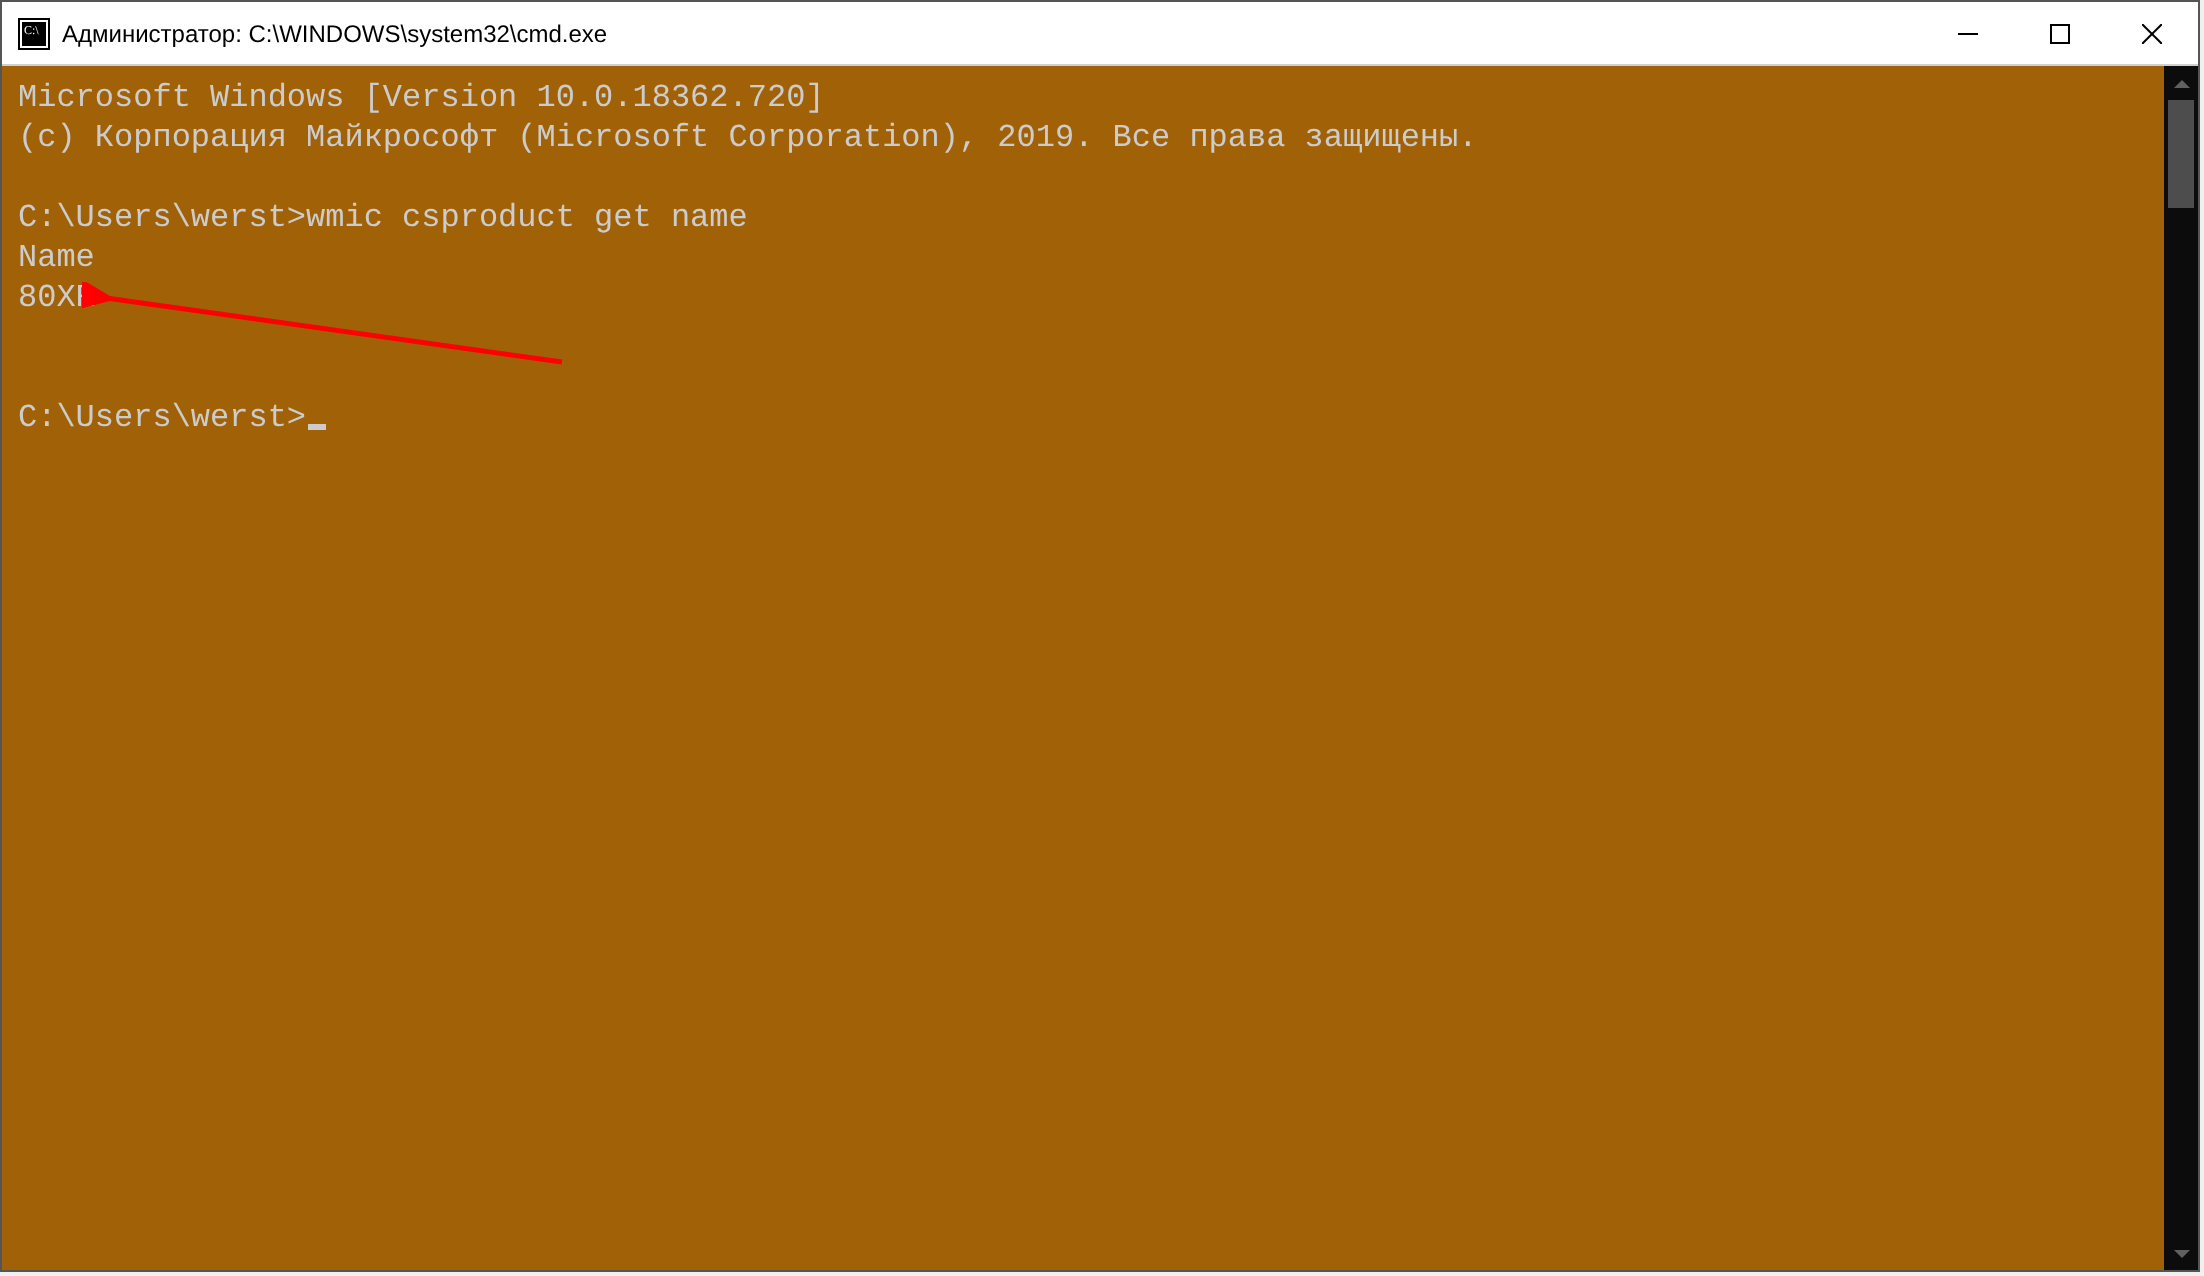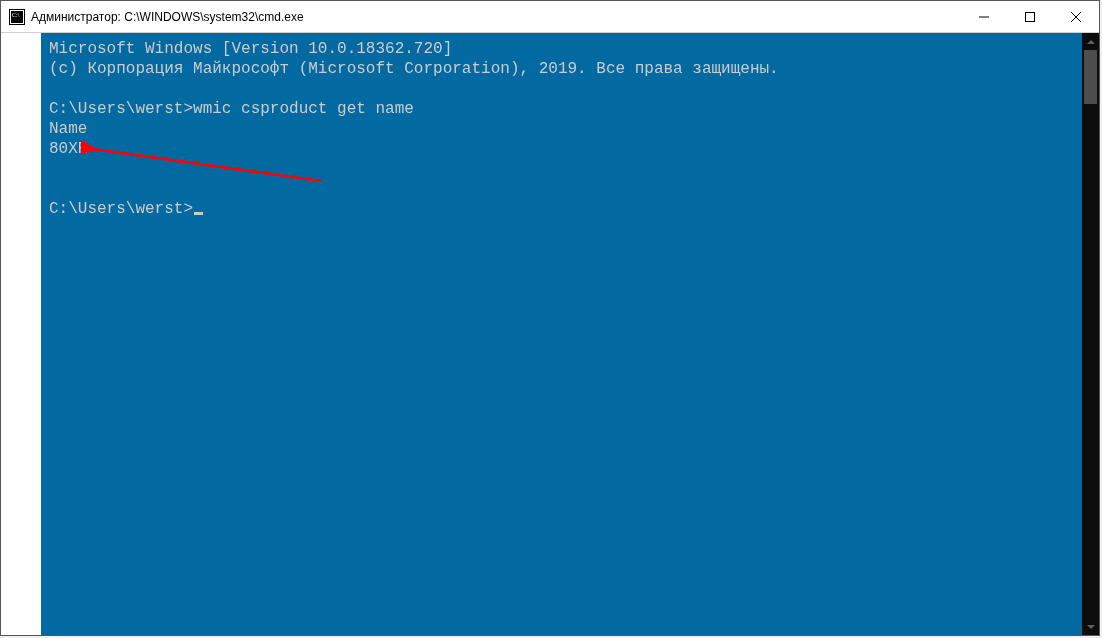--- a/index.html
+++ b/index.html
@@ -47,24 +47,23 @@
     width: 46px;
     height: 32px;
     display: flex;
     align-items: center;
     justify-content: center;
     color: #000;
   }
   .win-btn svg { display: block; }
   .client {
     flex: 1;
-    background: #0369a1;
+    background: #a16207;
     position: relative;
     overflow: hidden;
-    margin-left: 40px;
   }
   .terminal {
     position: absolute;
     left: 0;
     top: 0;
     right: 18px;
     bottom: 0;
     padding: 6px 8px;
     font-family: Consolas, "Courier New", monospace;
     font-size: 16px;

